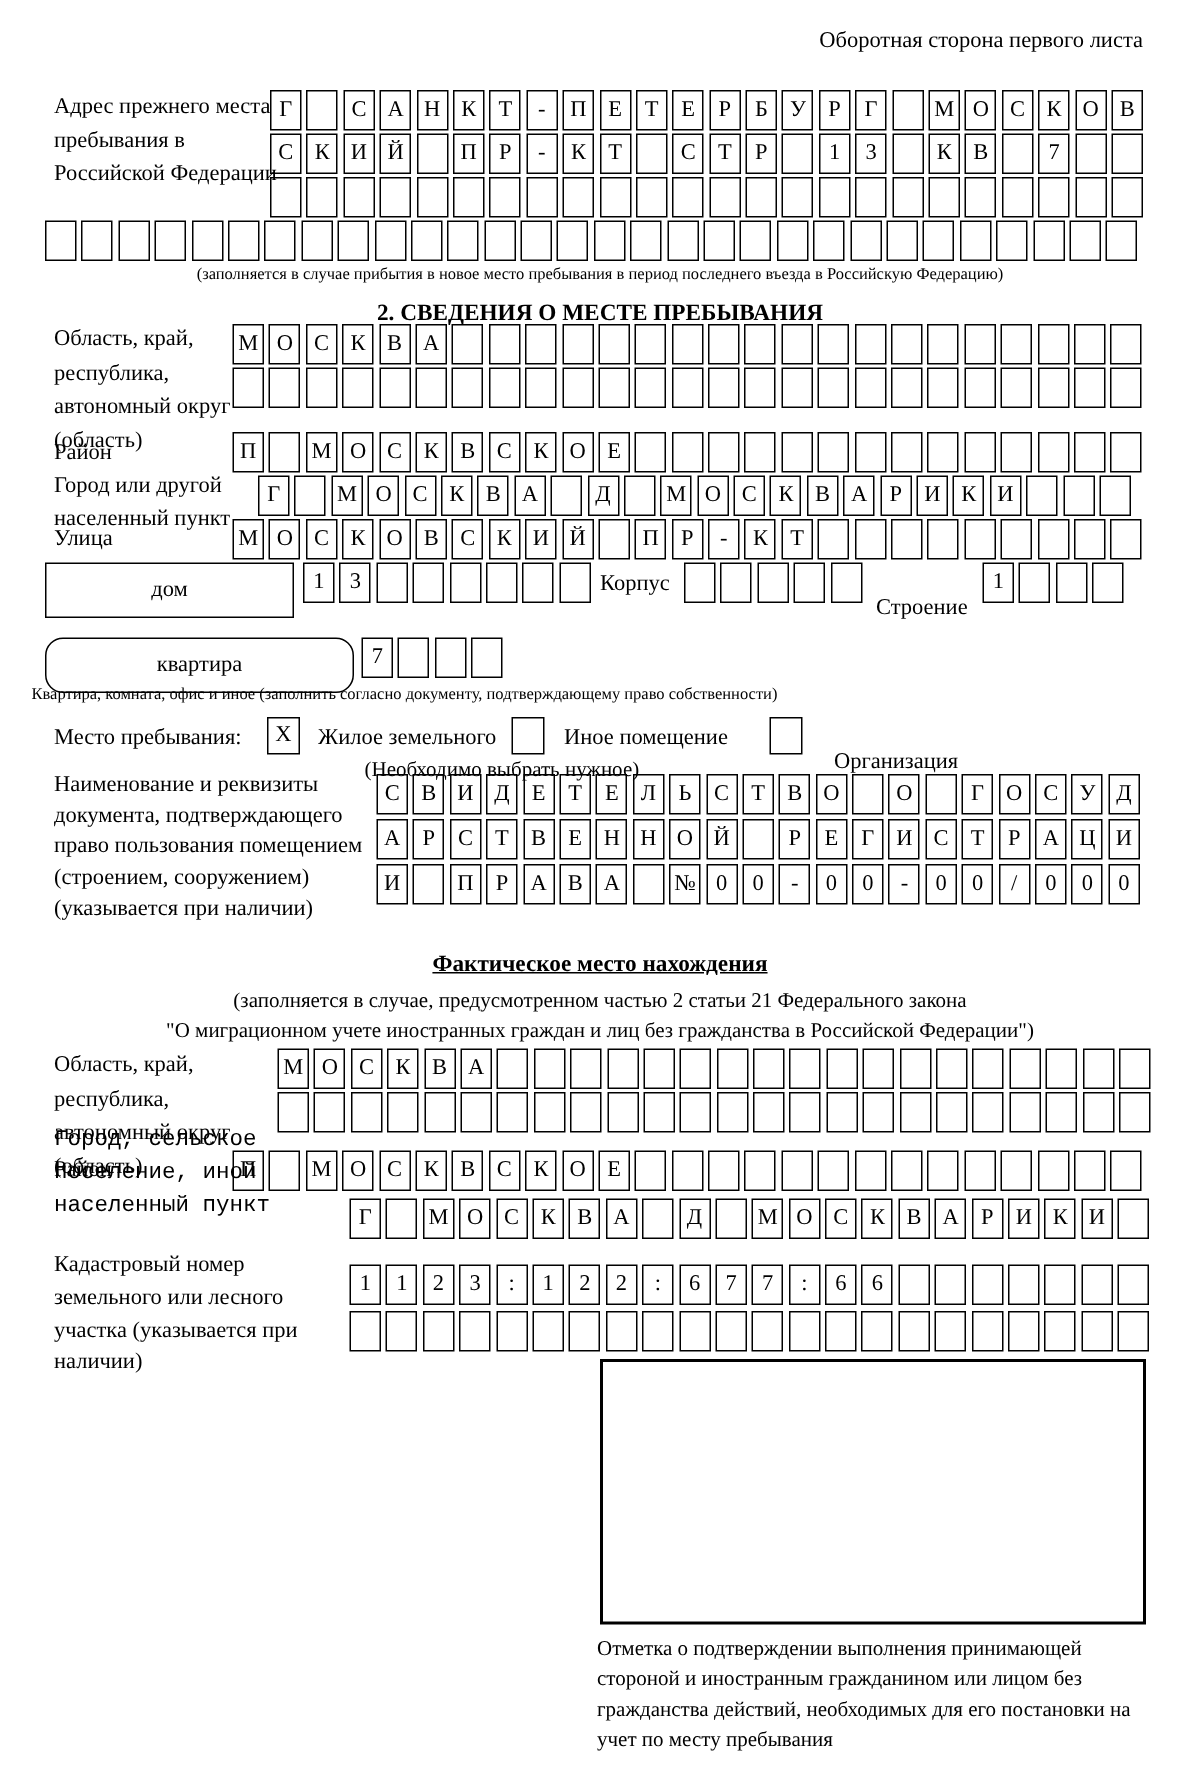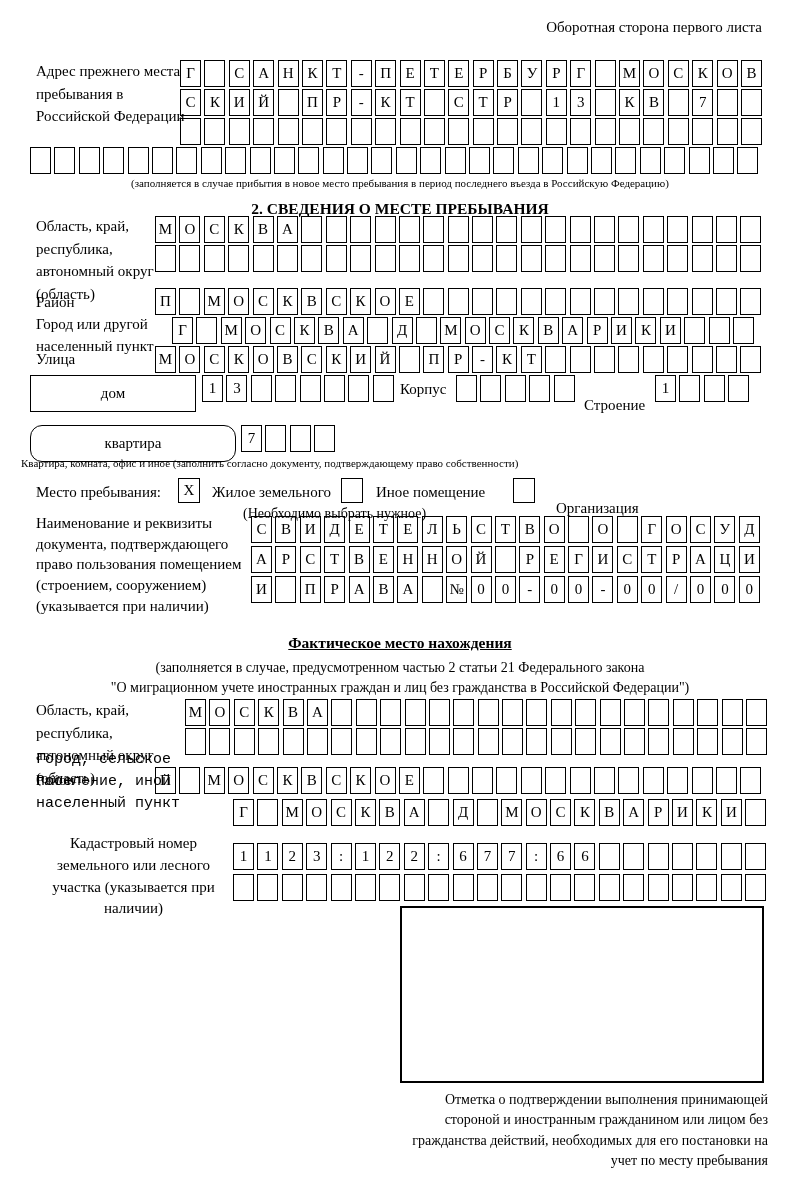--- a/index.html
+++ b/index.html
@@ -19,21 +19,21 @@
   }
   .namedbox{
     position:absolute;box-sizing:border-box;height:37px;border:1.6px solid #000;
     display:flex;align-items:center;justify-content:center;font-size:15px;
   }
   .checkbox{
     position:absolute;box-sizing:border-box;width:22px;height:25px;border:1.6px solid #000;
     text-align:center;font-size:15px;line-height:22px;
   }
   .stampbox{position:absolute;box-sizing:border-box;border:2px solid #000;background:#fff;}
-  .caption{position:absolute;font-size:14px;line-height:1.45;text-align:right;}
+  .caption{position:absolute;font-size:14px;line-height:1.45;text-align:left;}
   .docl{line-height:1.38;}
 </style>
 </head>
 <body>
 
 <div id="page">
 
   <div class="lbl" style="left:36px;top:60px;width:150px;">Адрес прежнего места пребывания в Российской Федерации</div>
 
   <div class="lbl" style="top:16px;right:38px;">Оборотная сторона первого листа</div>
@@ -515,21 +515,21 @@
       <span class="cell">К</span>
       <span class="cell">В</span>
       <span class="cell">А</span>
       <span class="cell">Р</span>
       <span class="cell">И</span>
       <span class="cell">К</span>
       <span class="cell">И</span>
       <span class="cell"></span>
     </div>
 
-  <div class="lbl" style="left:36px;top:833px;width:195px;line-height:1.45;text-align:center;">Кадастровый номер земельного или лесного участка (указывается при наличии)</div>
+  <div class="lbl" style="left:36px;top:833px;width:195px;line-height:1.45;">Кадастровый номер земельного или лесного участка (указывается при наличии)</div>
   <div class="cellrow" style="left:233px;top:843px;">
       <span class="cell">1</span>
       <span class="cell">1</span>
       <span class="cell">2</span>
       <span class="cell">3</span>
       <span class="cell">:</span>
       <span class="cell">1</span>
       <span class="cell">2</span>
       <span class="cell">2</span>
       <span class="cell">:</span>

